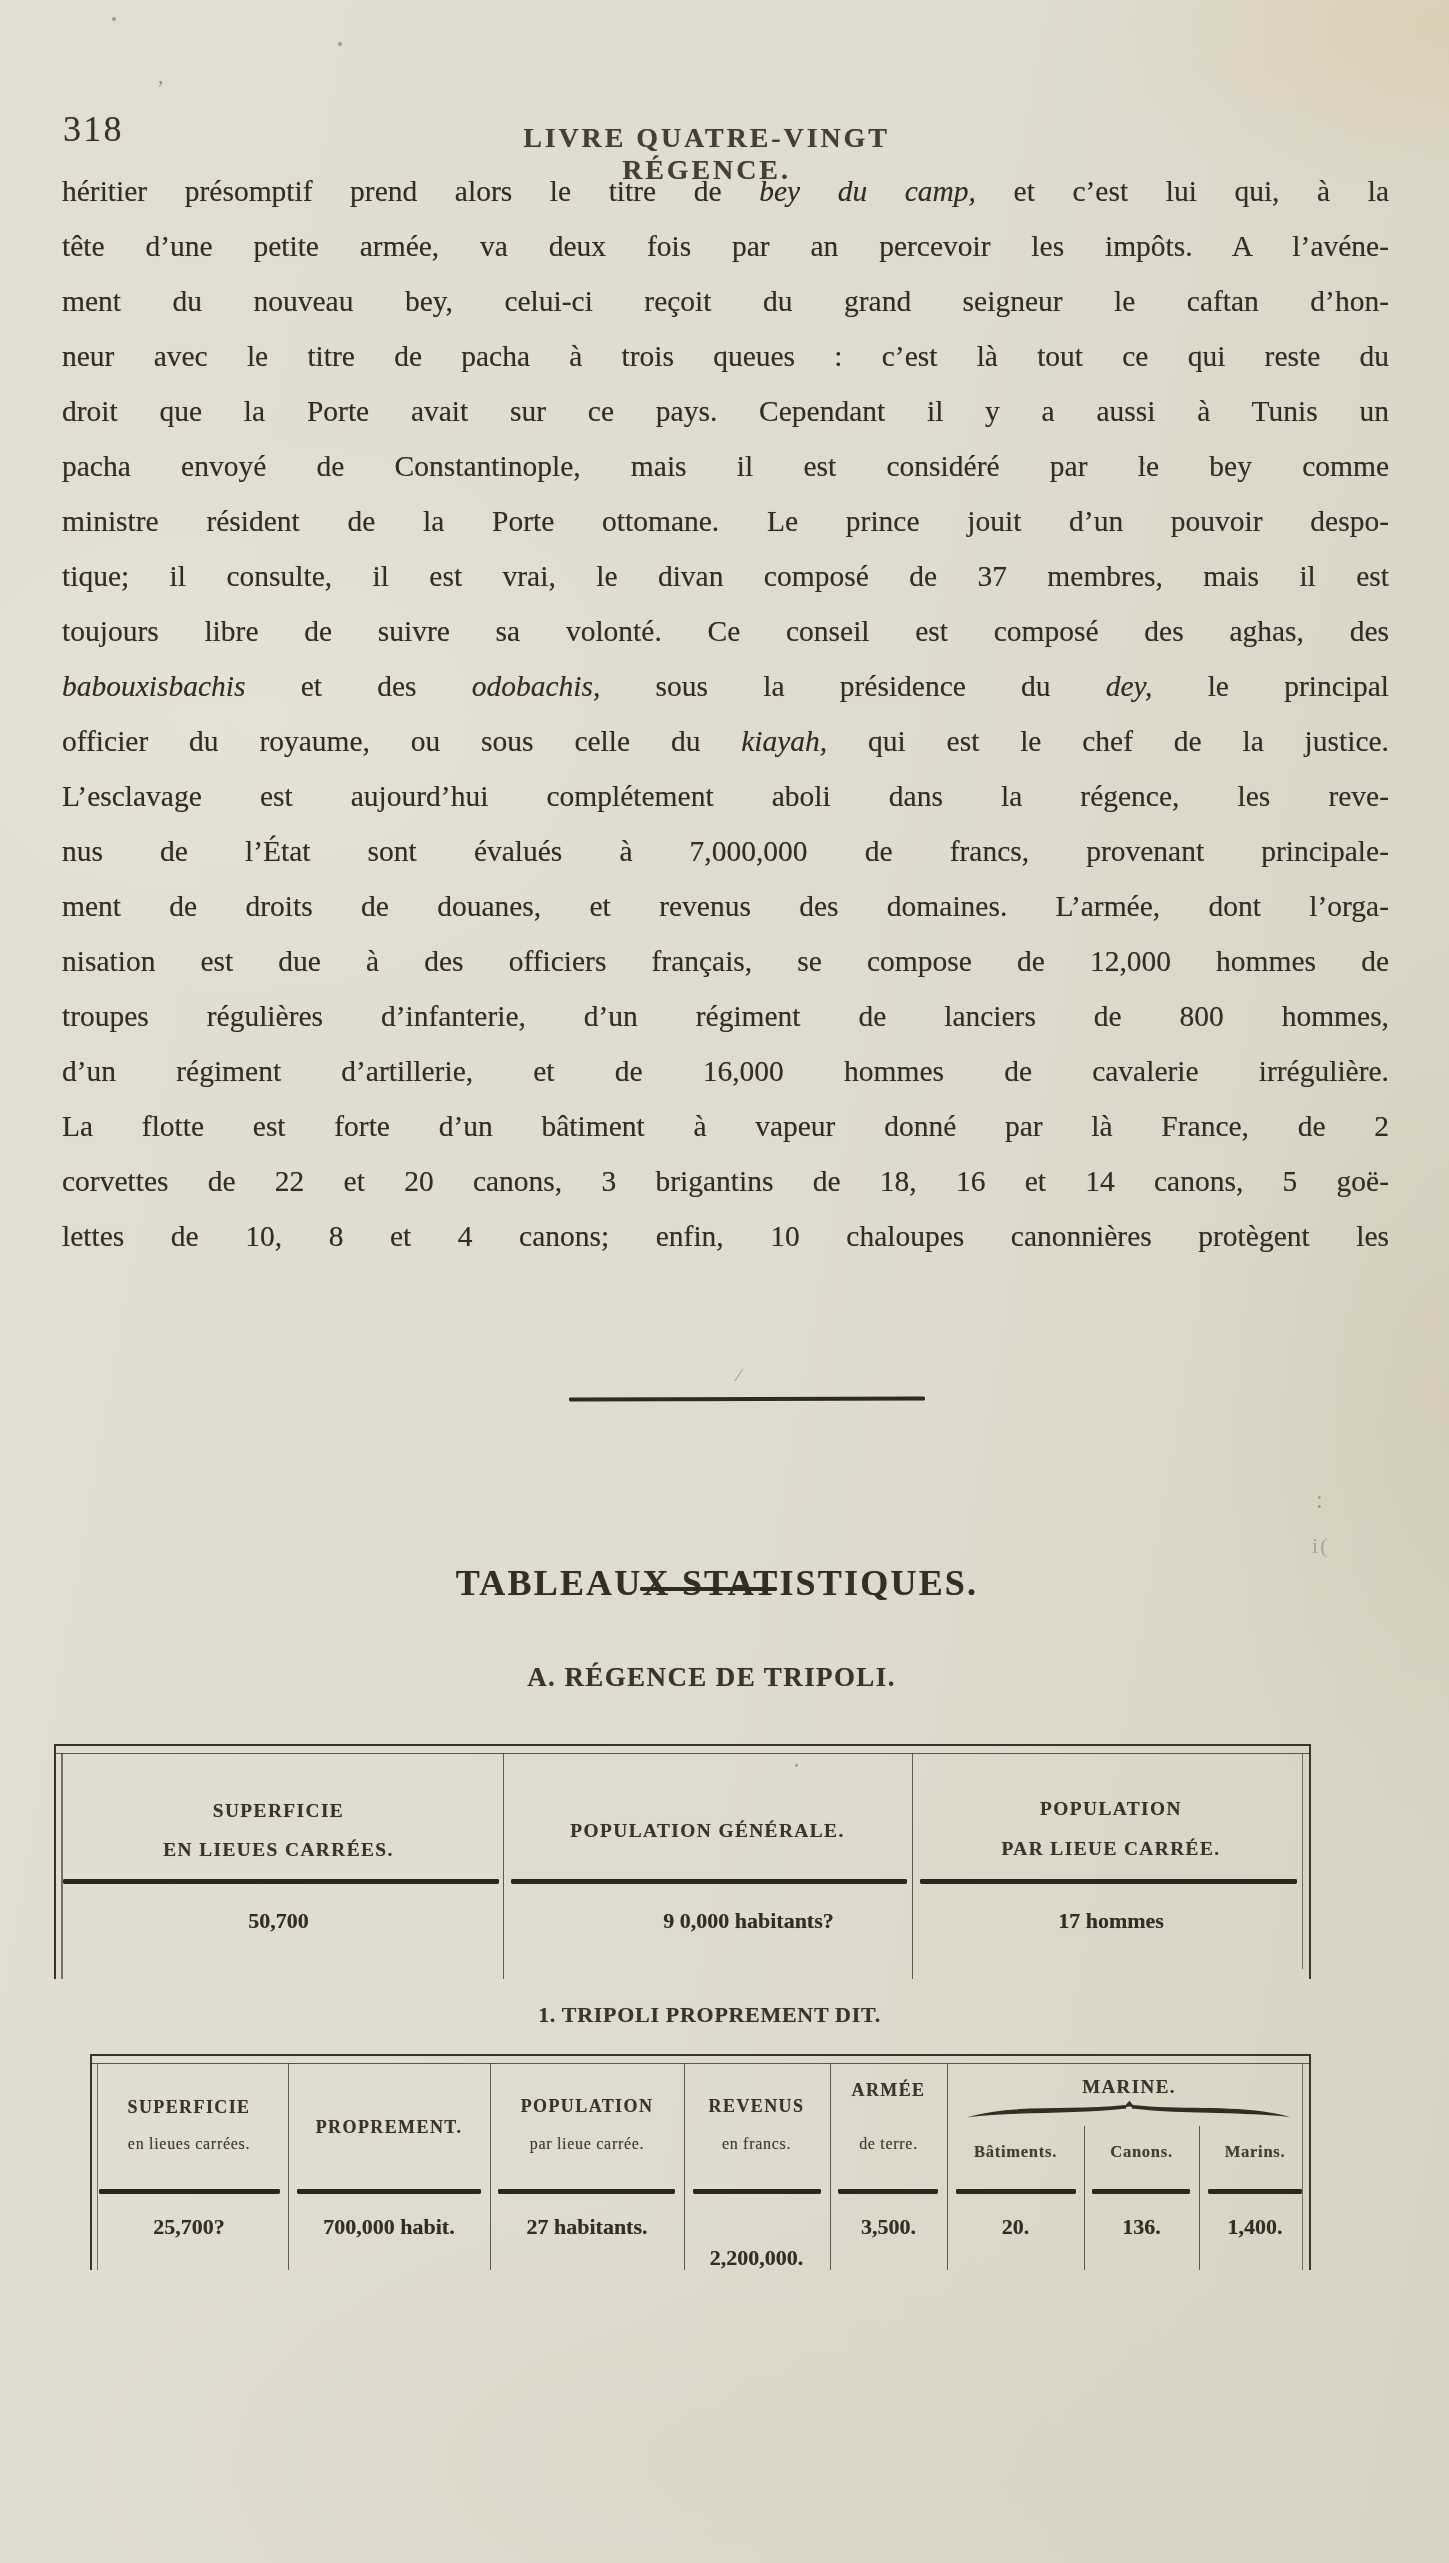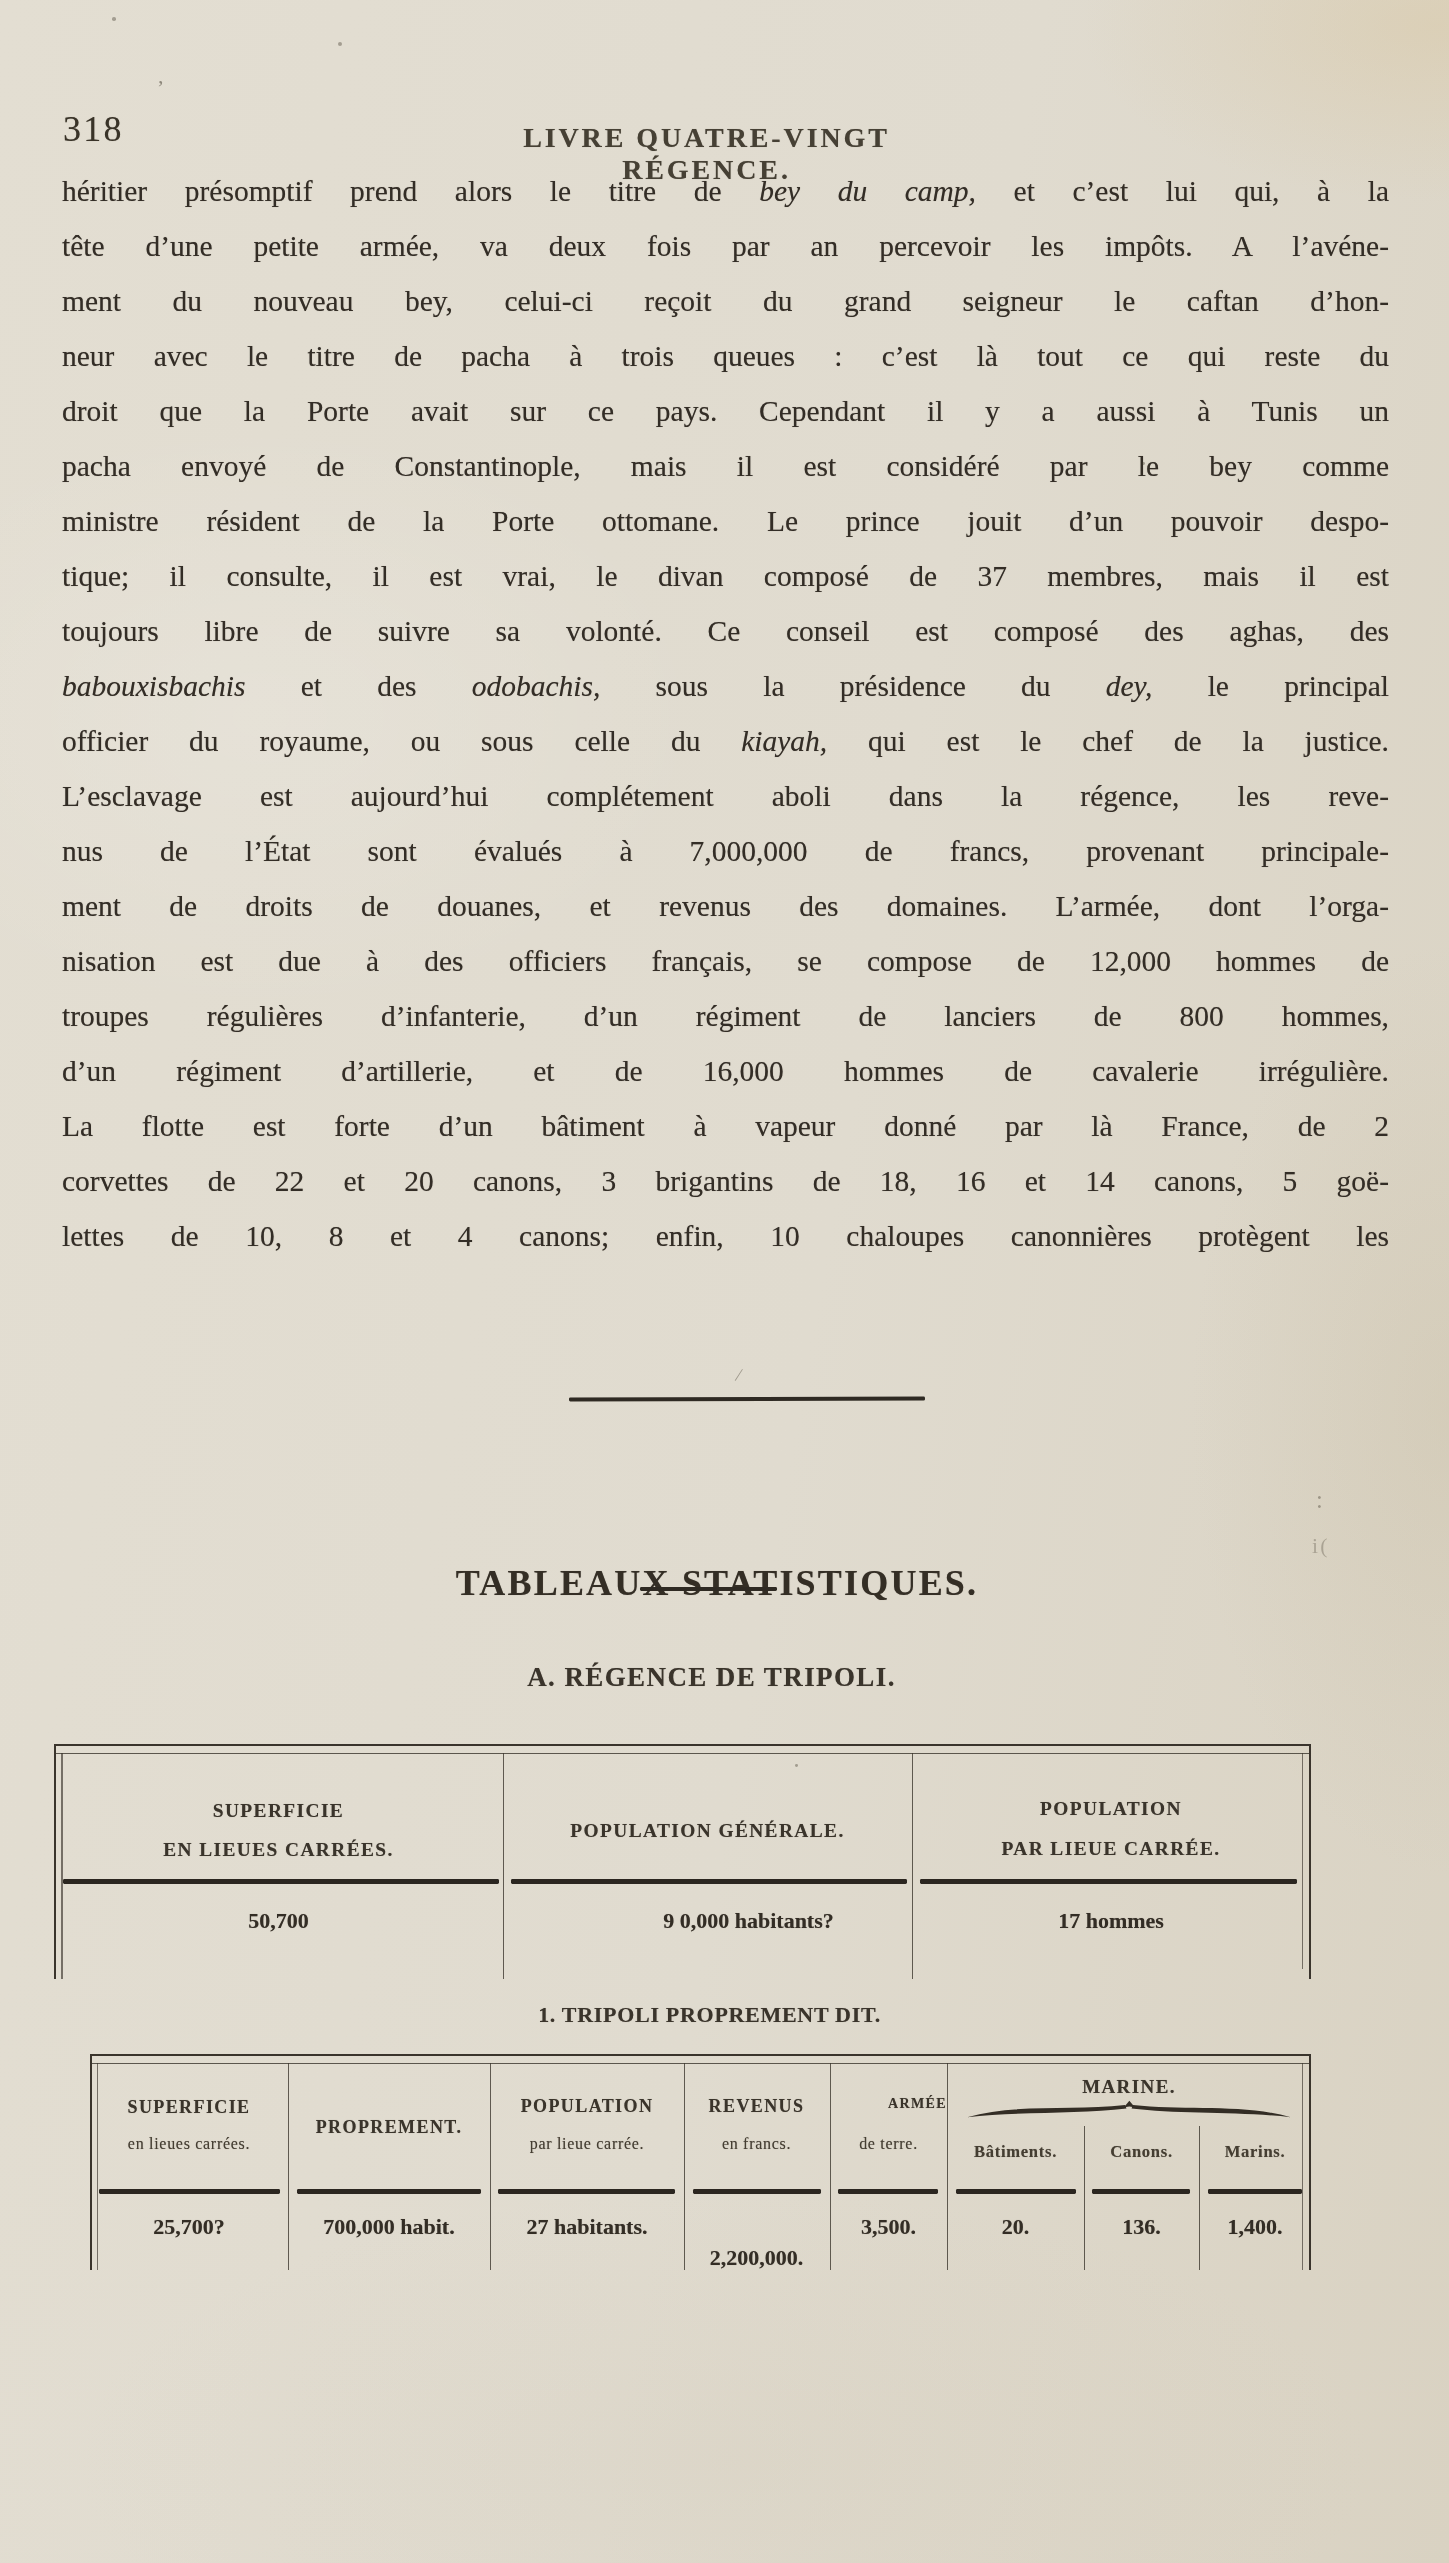--- a/index.html
+++ b/index.html
@@ -78,21 +78,21 @@
   .t2 .mdiv{top:8.6px;width:1.4px;height:207px;opacity:.78;}
   .t2 .u1{left:994px;}.t2 .u2{left:1109px;}
   .t2 .udiv{top:72px;width:1.4px;height:144px;opacity:.78;}
   .t2 .h1a{left:0;width:198px;top:43px;font-size:18px;}
   .t2 .h1b{left:0;width:198px;top:81px;font-size:16px;}
   .t2 .h2a{left:198px;width:202px;top:63px;font-size:18px;}
   .t2 .h3a{left:400px;width:194px;top:42px;font-size:18px;}
   .t2 .h3b{left:400px;width:194px;top:81px;font-size:16px;}
   .t2 .h4a{left:594px;width:145px;top:42px;font-size:18px;}
   .t2 .h4b{left:594px;width:145px;top:81px;font-size:16px;}
-  .t2 .h5a{left:740px;width:117px;top:42px;font-size:14px;text-align:right;}
+  .t2 .h5a{left:740px;width:117px;top:26px;font-size:18px;}
   .t2 .h5b{left:740px;width:117px;top:81px;font-size:16px;}
   .t2 .hm{left:857px;width:364px;top:21.6px;font-size:19px;}
   .t2 .brace{position:absolute;left:875px;top:46px;width:328px;height:20px;}
   .t2 .hs1{left:857px;width:137px;top:88px;font-size:16.6px;font-weight:700;}
   .t2 .hs2{left:994px;width:115px;top:88px;font-size:16.6px;font-weight:700;}
   .t2 .hs3{left:1109px;width:112px;top:88px;font-size:16.6px;font-weight:700;}
   .t2 .s1{left:8.6px;width:181px;}  .t2 .s2{left:207px;width:184px;}
   .t2 .s3{left:408px;width:177px;} .t2 .s4{left:603px;width:128px;}
   .t2 .s5{left:748px;width:100px;}.t2 .s6{left:866px;width:120px;}
   .t2 .s7{left:1002px;width:98px;}.t2 .s8{left:1118px;width:94px;}

